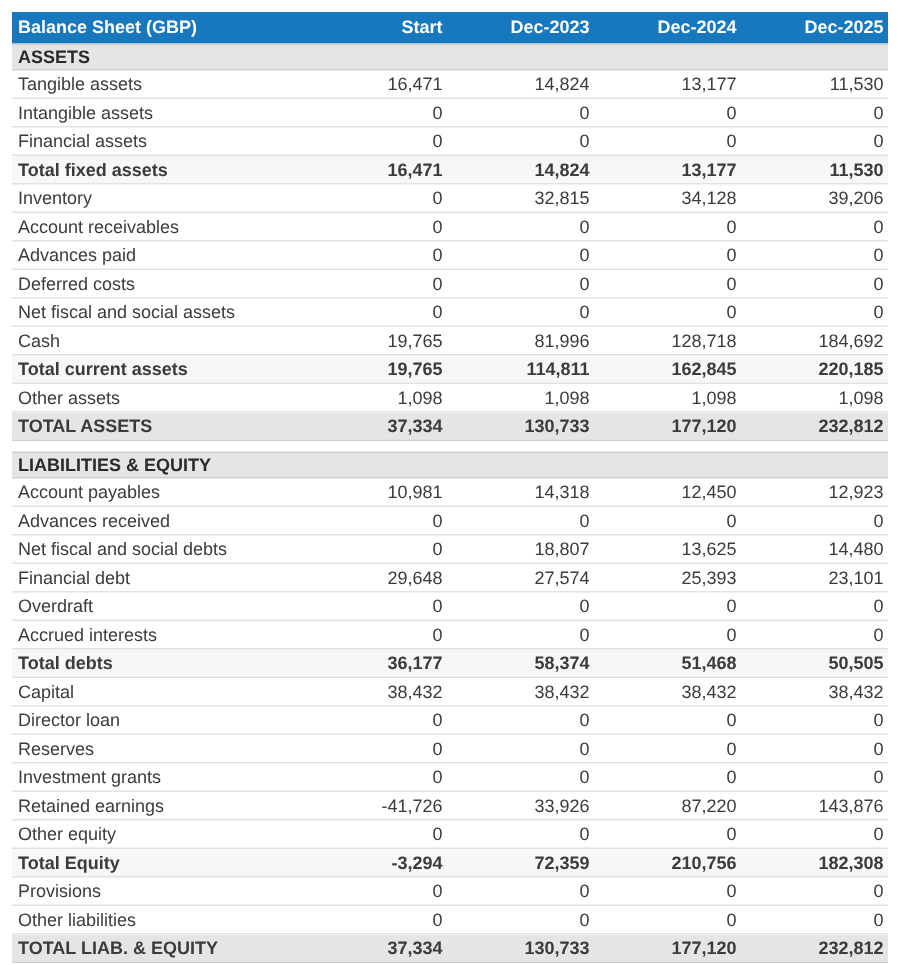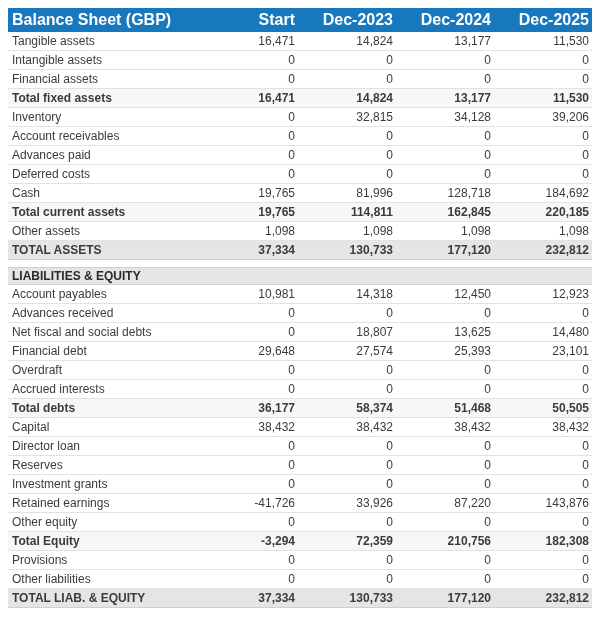--- a/index.html
+++ b/index.html
@@ -29,21 +29,21 @@
     table-layout:fixed;
     font-size:12px;
     color:var(--text);
   }
   col.c-label{width:192px;}
   col.c-num{width:98px;}
   thead th{
     background:var(--header-bg);
     color:var(--header-text);
     font-weight:bold;
-    font-size:16px;
+    font-size:12px;
     height:21px;
     padding:3px 3px 3px 0;
     text-align:right;
     vertical-align:middle;
     white-space:nowrap;
   }
   thead th.label{
     text-align:left;
     padding-left:4px;
   }
@@ -103,20 +103,23 @@
     <thead>
       <tr>
         <th class="label">Balance Sheet (GBP)</th>
         <th class="num">Start</th>
         <th class="num">Dec-2023</th>
         <th class="num">Dec-2024</th>
         <th class="num">Dec-2025</th>
       </tr>
     </thead>
     <tbody>
+        <tr class="section-header">
+          <td colspan="5">ASSETS</td>
+        </tr>
         <tr class="row-normal">
           <td class="label">Tangible assets</td>
           <td class="num">16,471</td>
           <td class="num">14,824</td>
           <td class="num">13,177</td>
           <td class="num">11,530</td>
         </tr>
         <tr class="row-normal">
           <td class="label">Intangible assets</td>
           <td class="num">0</td>
@@ -160,20 +163,27 @@
           <td class="num">0</td>
         </tr>
         <tr class="row-normal">
           <td class="label">Deferred costs</td>
           <td class="num">0</td>
           <td class="num">0</td>
           <td class="num">0</td>
           <td class="num">0</td>
         </tr>
         <tr class="row-normal">
+          <td class="label">Net fiscal and social assets</td>
+          <td class="num">0</td>
+          <td class="num">0</td>
+          <td class="num">0</td>
+          <td class="num">0</td>
+        </tr>
+        <tr class="row-normal">
           <td class="label">Cash</td>
           <td class="num">19,765</td>
           <td class="num">81,996</td>
           <td class="num">128,718</td>
           <td class="num">184,692</td>
         </tr>
         <tr class="row-subtotal">
           <td class="label">Total current assets</td>
           <td class="num">19,765</td>
           <td class="num">114,811</td>

